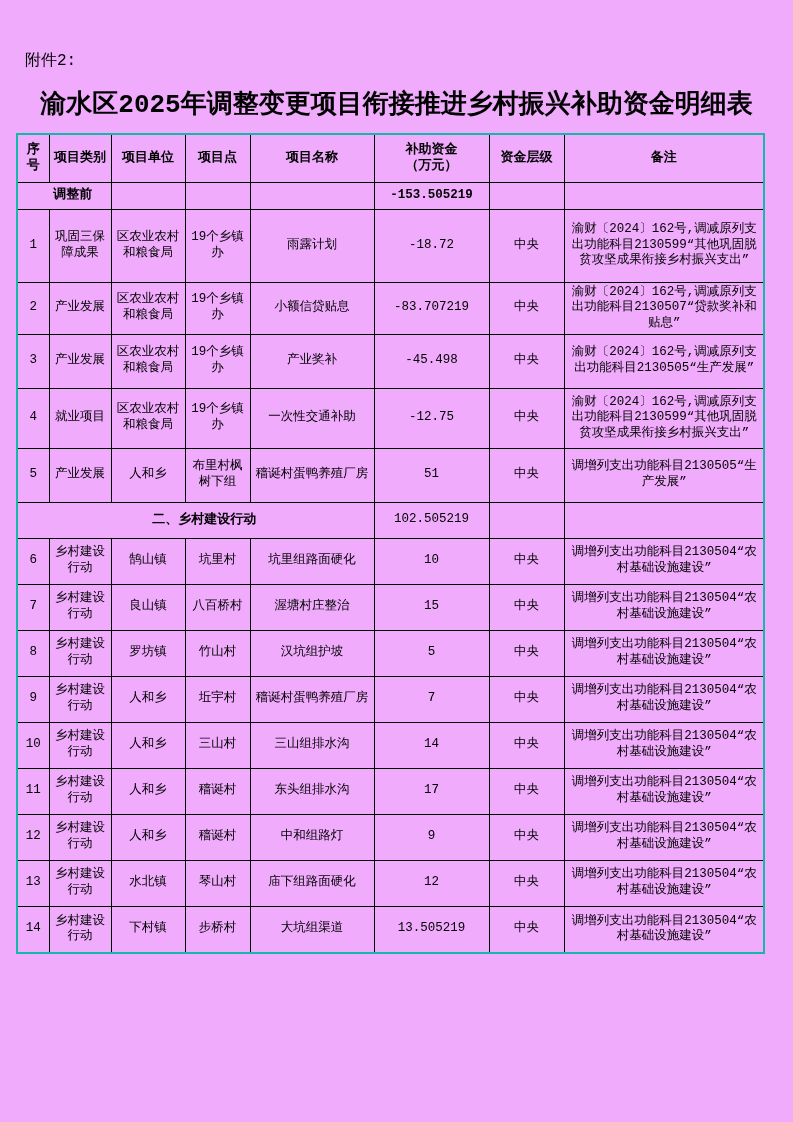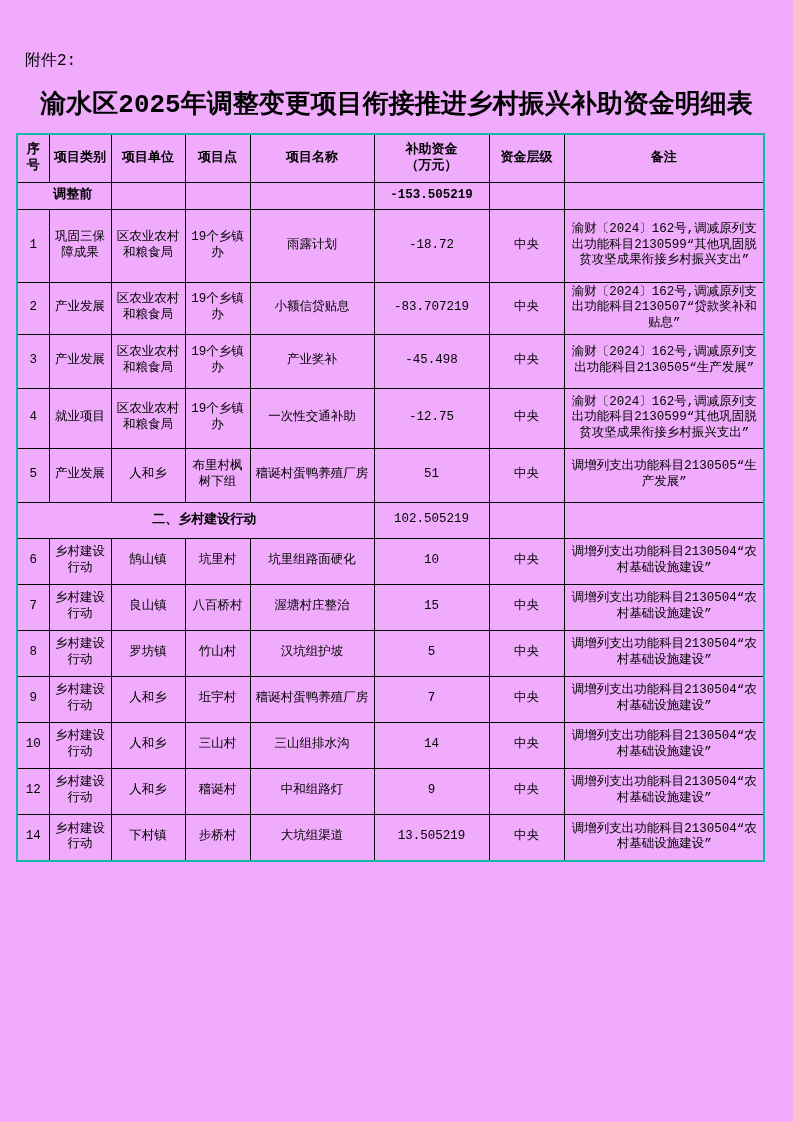--- a/index.html
+++ b/index.html
@@ -210,26 +210,46 @@
           <td>10</td>
           <td>乡村建设行动</td>
           <td>人和乡</td>
           <td>三山村</td>
           <td>三山组排水沟</td>
           <td>14</td>
           <td>中央</td>
           <td class="remark">调增列支出功能科目2130504“农村基础设施建设”</td>
         </tr>
         <tr style="height: 46px;">
+          <td>11</td>
+          <td>乡村建设行动</td>
+          <td>人和乡</td>
+          <td>穑诞村</td>
+          <td>东头组排水沟</td>
+          <td>17</td>
+          <td>中央</td>
+          <td class="remark">调增列支出功能科目2130504“农村基础设施建设”</td>
+        </tr>
+        <tr style="height: 46px;">
           <td>12</td>
           <td>乡村建设行动</td>
           <td>人和乡</td>
           <td>穑诞村</td>
           <td>中和组路灯</td>
           <td>9</td>
+          <td>中央</td>
+          <td class="remark">调增列支出功能科目2130504“农村基础设施建设”</td>
+        </tr>
+        <tr style="height: 46px;">
+          <td>13</td>
+          <td>乡村建设行动</td>
+          <td>水北镇</td>
+          <td>琴山村</td>
+          <td>庙下组路面硬化</td>
+          <td>12</td>
           <td>中央</td>
           <td class="remark">调增列支出功能科目2130504“农村基础设施建设”</td>
         </tr>
         <tr style="height: 47px;">
           <td>14</td>
           <td>乡村建设行动</td>
           <td>下村镇</td>
           <td>步桥村</td>
           <td>大坑组渠道</td>
           <td>13.505219</td>

